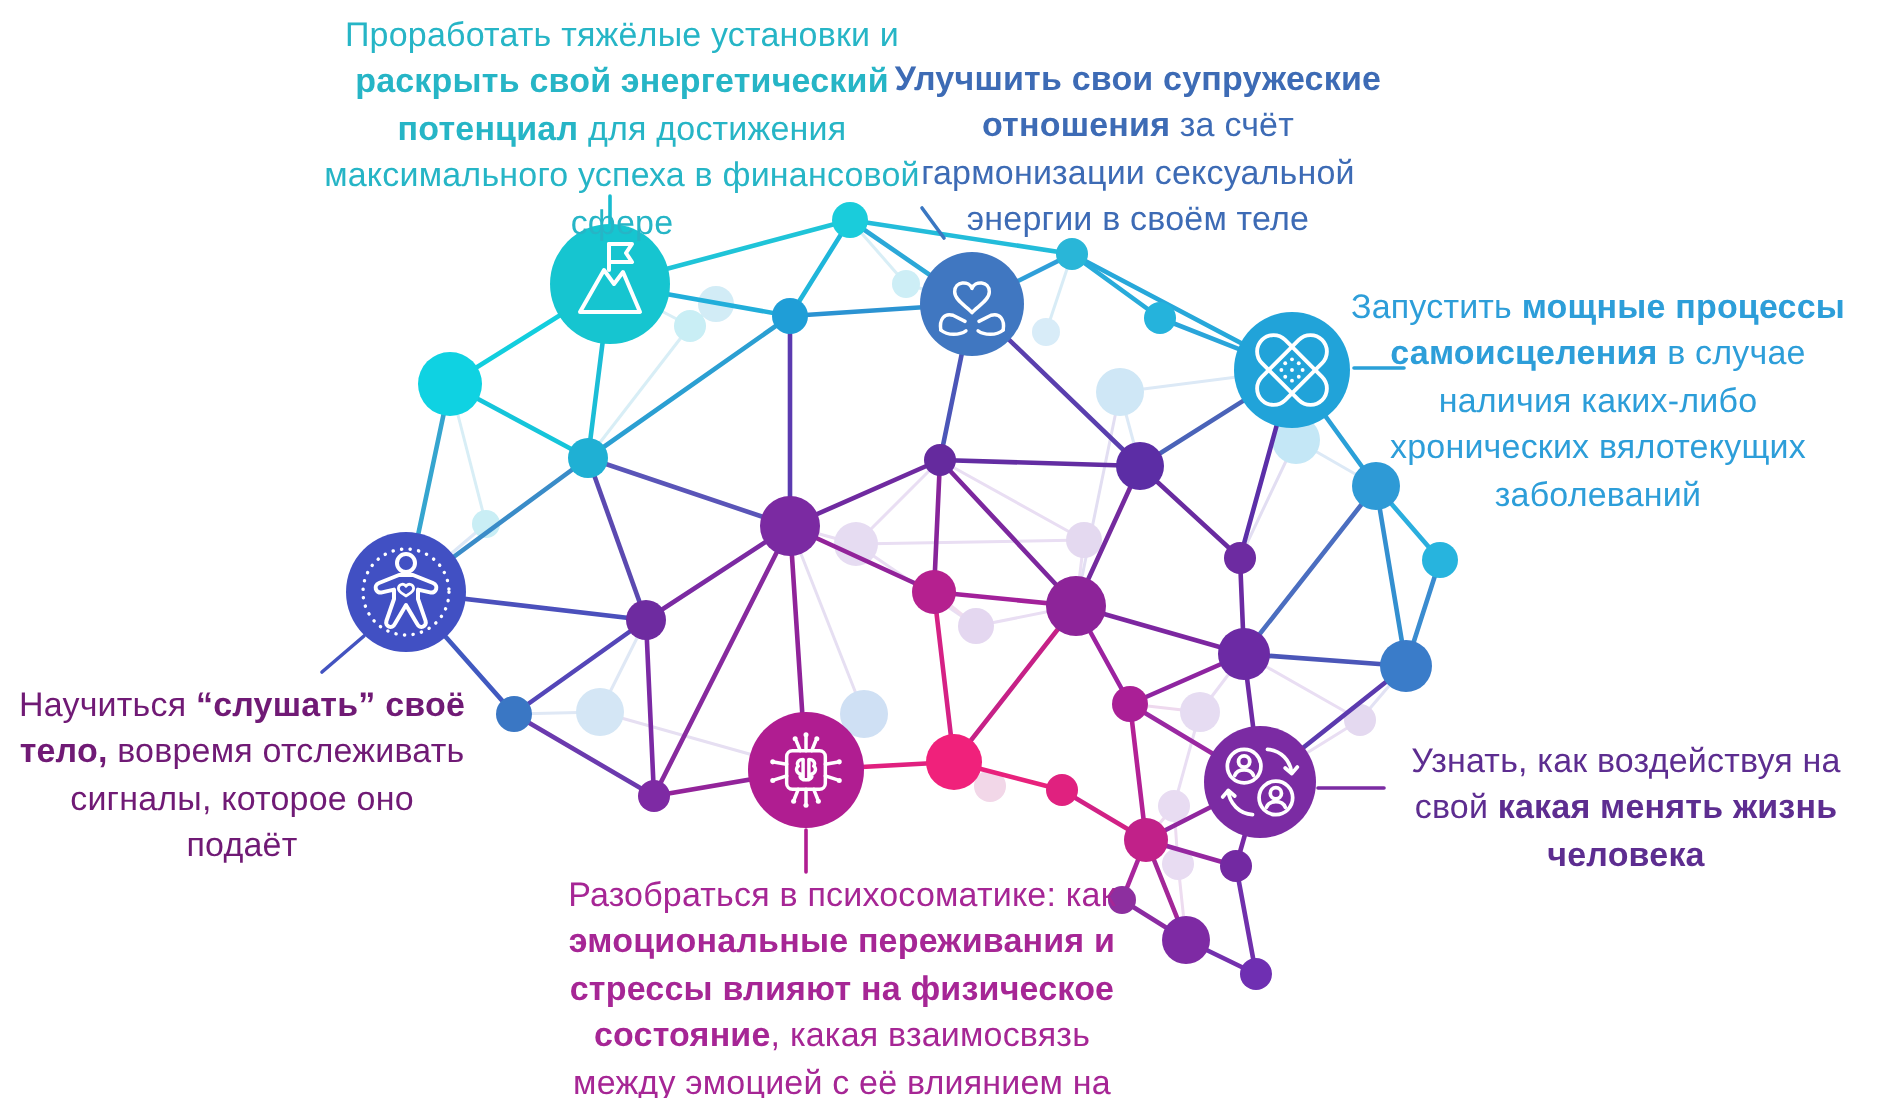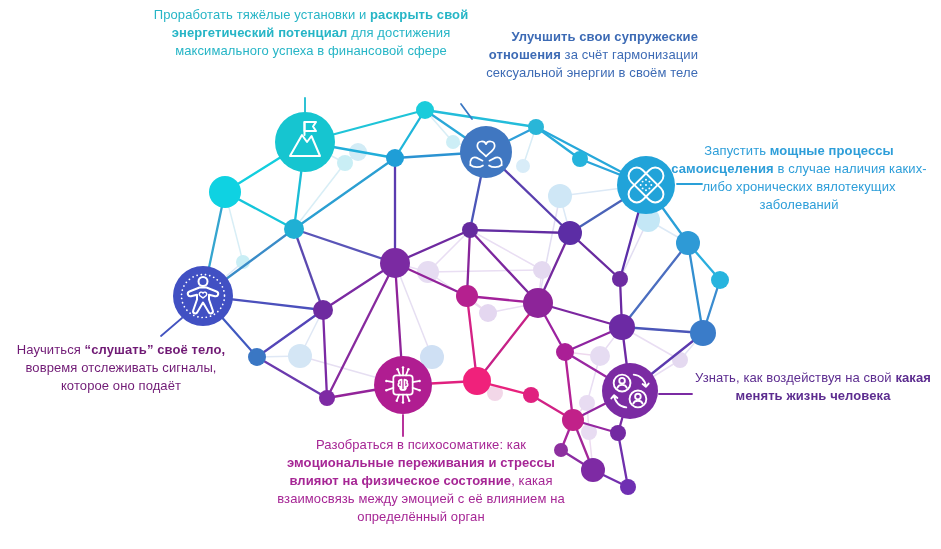--- a/index.html
+++ b/index.html
@@ -2,21 +2,21 @@
 <html><head>
 <meta charset="utf-8">
 <style>
   html,body{margin:0;padding:0;background:#ffffff;}
   .stage{
     position:relative;width:941px;height:549px;overflow:hidden;
     font-family:"Liberation Sans","DejaVu Sans",sans-serif;background:#ffffff;
   }
   #net{position:absolute;left:0;top:0;}
   .note{
-    position:absolute;text-align:center;font-size:13px;line-height:1.38;
+    position:absolute;text-align:center;font-size:17px;line-height:1.38;
     letter-spacing:.1px;font-weight:400;
   }
   .note .b{font-weight:700;}
   #note-0{left:150px;top:6px;width:322px;}
   #note-1{left:440px;top:28px;width:258px;}
   #note-2{left:671px;top:142px;width:256px;}
   #note-3{left:6px;top:341px;width:230px;}
   #note-4{left:271px;top:436px;width:300px;}
   #note-5{left:693px;top:369px;width:240px;}
 </style>
@@ -277,19 +277,19 @@
       <use href="#sym-crossed-bandages-icon" x="617" y="156" width="58" height="58"></use>
       <circle cx="203" cy="296" r="30" fill="#4150c3"></circle>
       <use href="#sym-body-aura-icon" x="173" y="266" width="60" height="60"></use>
       <circle cx="403" cy="385" r="29" fill="#b01d91"></circle>
       <use href="#sym-brain-chip-icon" x="374" y="356" width="58" height="58"></use>
       <circle cx="630" cy="391" r="28" fill="#7b2ba3"></circle>
       <use href="#sym-people-exchange-icon" x="602" y="363" width="56" height="56"></use>
     </svg>
 
   <div class="note" id="note-0" style="color: rgb(38, 181, 198);"><span>Проработать тяжёлые установки и </span><span class="b">раскрыть свой энергетический потенциал</span><span> для достижения максимального успеха в финансовой сфере</span></div>
-  <div class="note" id="note-1" style="color: rgb(61, 107, 181); text-align: right;"><span class="b">Улучшить свои супружеские отношения</span><span> за счёт гармонизации сексуальной энергии в своём теле</span></div>
+  <div class="note" id="note-1" style="color: rgb(61, 107, 181);"><span class="b">Улучшить свои супружеские отношения</span><span> за счёт гармонизации сексуальной энергии в своём теле</span></div>
   <div class="note" id="note-2" style="color: rgb(45, 158, 217);"><span>Запустить </span><span class="b">мощные процессы самоисцеления</span><span> в случае наличия каких-либо хронических вялотекущих заболеваний</span></div>
   <div class="note" id="note-3" style="color: #701a75;"><span>Научиться </span><span class="b">“слушать” своё тело,</span><span> вовремя отслеживать сигналы, которое оно подаёт</span></div>
   <div class="note" id="note-4" style="color: rgb(166, 38, 149); text-align: center;"><span>Разобраться в психосоматике: как </span><span class="b">эмоциональные переживания и стрессы влияют на физическое состояние</span><span>, какая взаимосвязь между эмоцией с её влиянием на определённый орган</span></div>
   <div class="note" id="note-5" style="color: rgb(93, 45, 144);"><span>Узнать, как воздействуя на свой </span><span class="b">какая менять жизнь человека</span></div>
 
 </div>
 
 </body></html>

